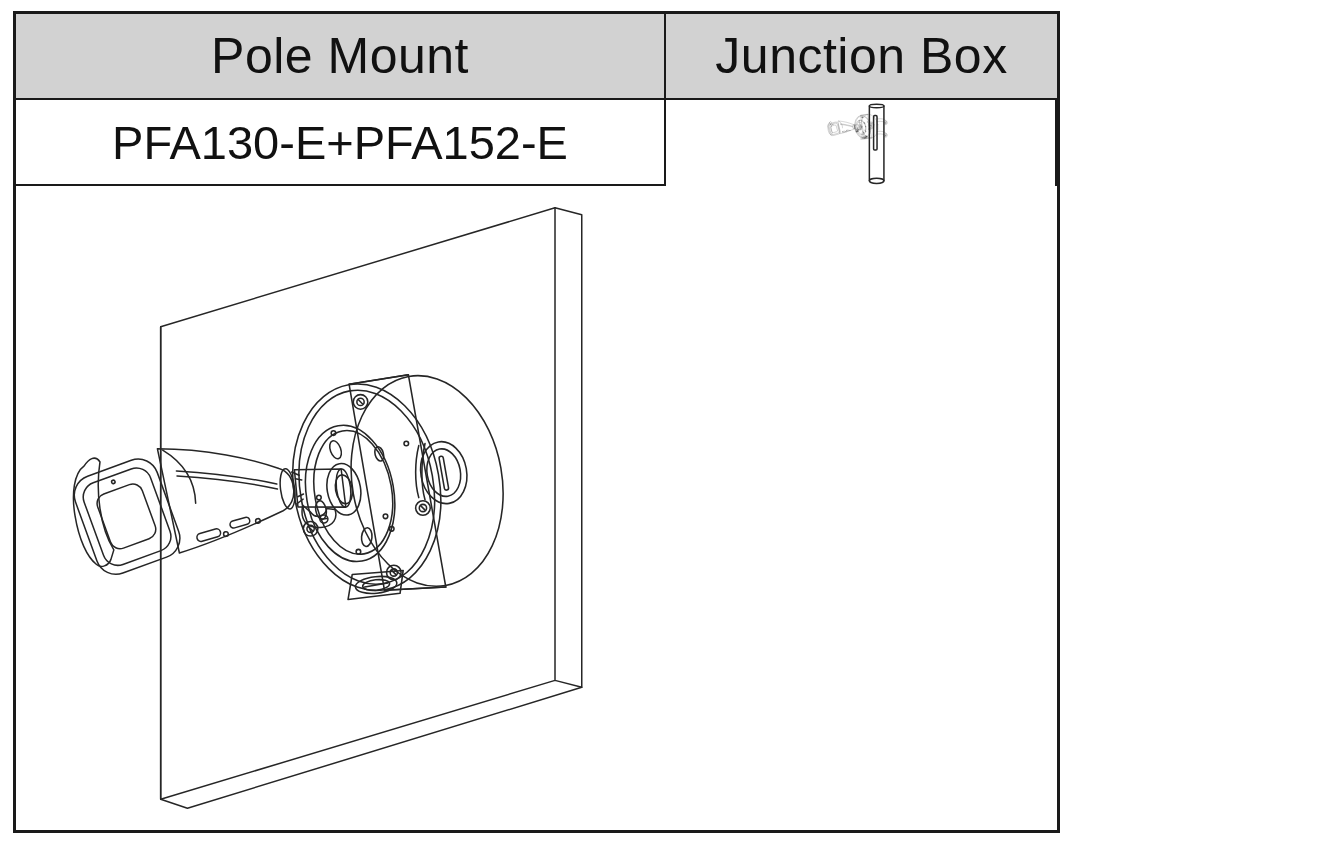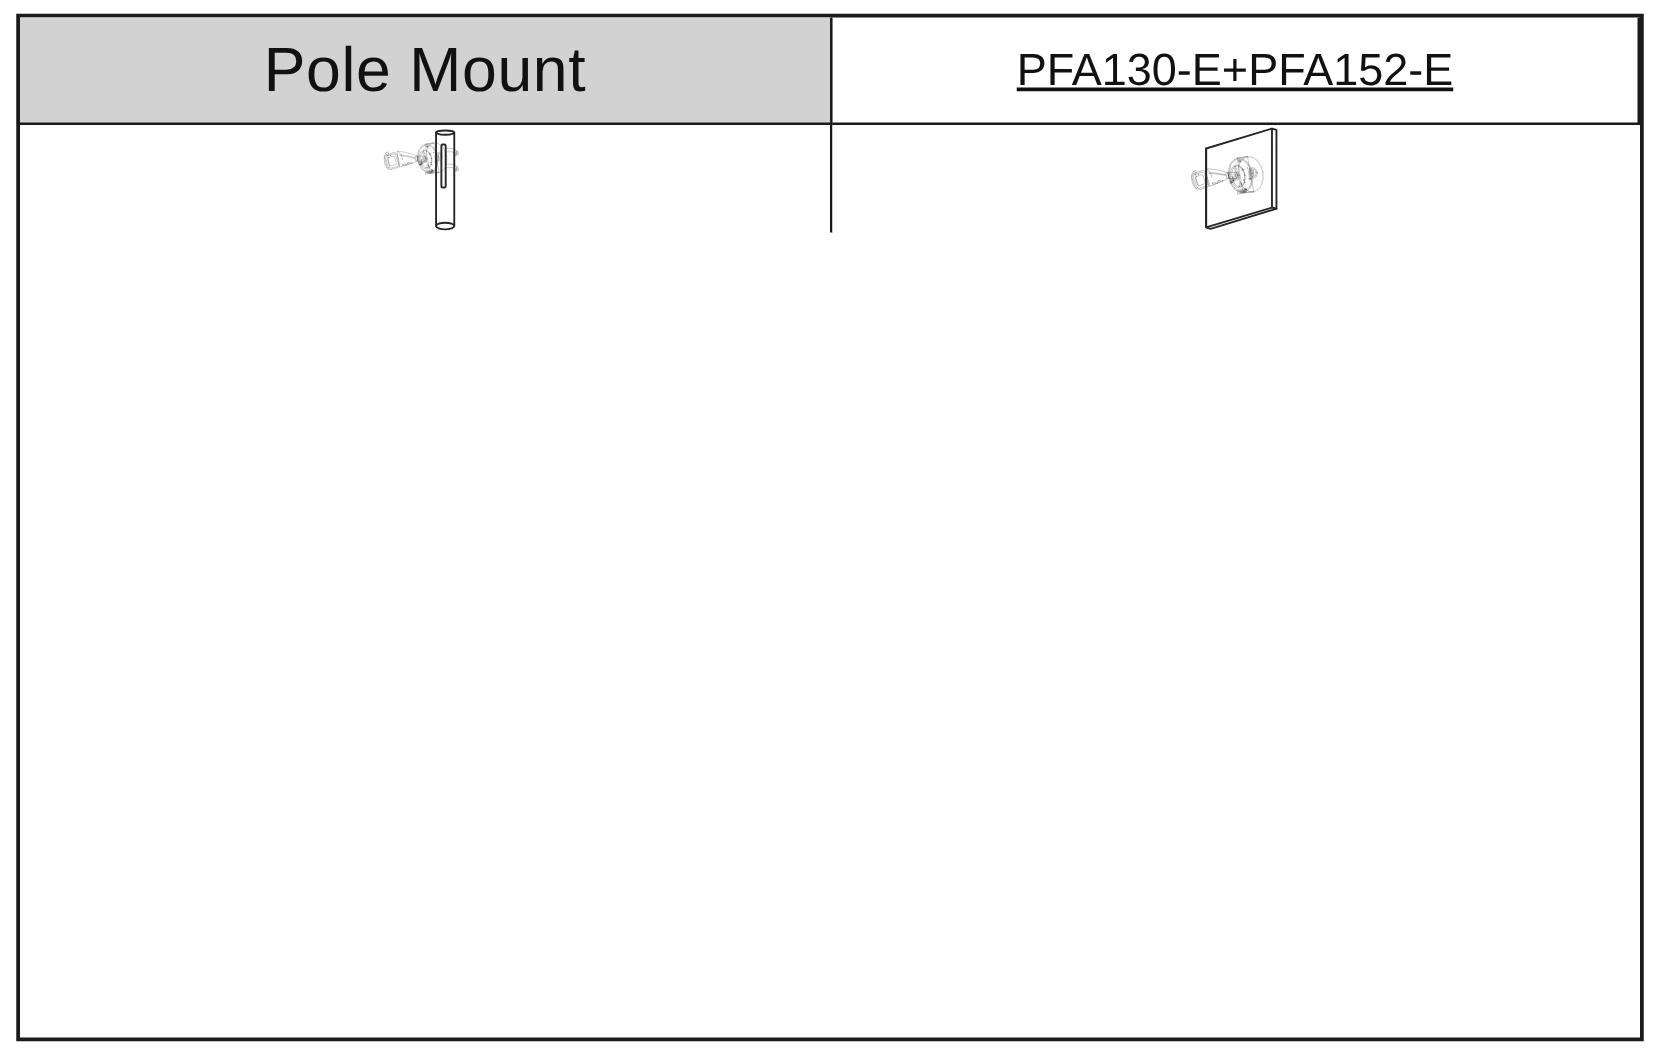--- a/index.html
+++ b/index.html
@@ -4,29 +4,29 @@
 <style>
   :root{
     --c-header-bg:#d2d2d2;
     --c-border:#1a1a1a;
     --c-line-art:#262626;
     --c-background:#ffffff;
   }
   html,body{margin:0;padding:0;background:var(--c-background);}
   body{width:1324px;height:843px;position:relative;font-family:"Liberation Sans",sans-serif;color:#111;}
   .mount-table{
-    position:absolute;left:13px;top:11px;width:1302px;height:822px;
+    position:absolute;left:13px;top:11px;width:1047px;height:822px;
     box-sizing:border-box;border:3px solid var(--c-border);
     display:grid;grid-template-columns:650px 1fr;grid-template-rows:86px 86px 1fr;
     background:#fff;
   }
   .cell{box-sizing:border-box;display:flex;align-items:center;justify-content:center;overflow:hidden;}
   .col-a{border-right:2px solid var(--c-border);}
   .hdr{background:var(--c-header-bg);border-bottom:2px solid var(--c-border);font-size:50px;letter-spacing:0.5px;}
-  .model{border-bottom:2px solid var(--c-border);font-size:36px;text-decoration:underline;}
+  .model{border-bottom:2px solid var(--c-border);font-size:47px;}
   .diagram{position:relative;background:#fff;}
   .art{position:absolute;inset:0;width:100%;height:100%;}
   .art *{
     stroke:var(--c-line-art);
     stroke-width:1.5;
     fill:none;
     stroke-linecap:round;
     stroke-linejoin:round;
     vector-effect:non-scaling-stroke;
   }
@@ -117,20 +117,23 @@
       <path class="thin" d="M512,166 C517,169 517,176 512,179"></path>
     </g>
   </defs>
 </svg>
 
 <div class="mount-table">
 
   <div class="cell hdr col-a">
     <span>Pole Mount</span>
   </div>
+  <div class="cell hdr">
+    <span>Junction Box</span>
+  </div>
 
   <div class="cell model col-a">
     <span>PFA130-E+PFA152-E</span>
   </div>
 
   <div class="cell diagram col-a">
     <svg class="art" viewBox="0 0 650 650" role="img" aria-label="Bullet camera attached to a round junction box strapped to a vertical pole with two band clamps">
       <g>
         <ellipse cx="447" cy="46" rx="55" ry="13"></ellipse>
         <path d="M392,46 L392,611 M502,46 L502,611"></path>

